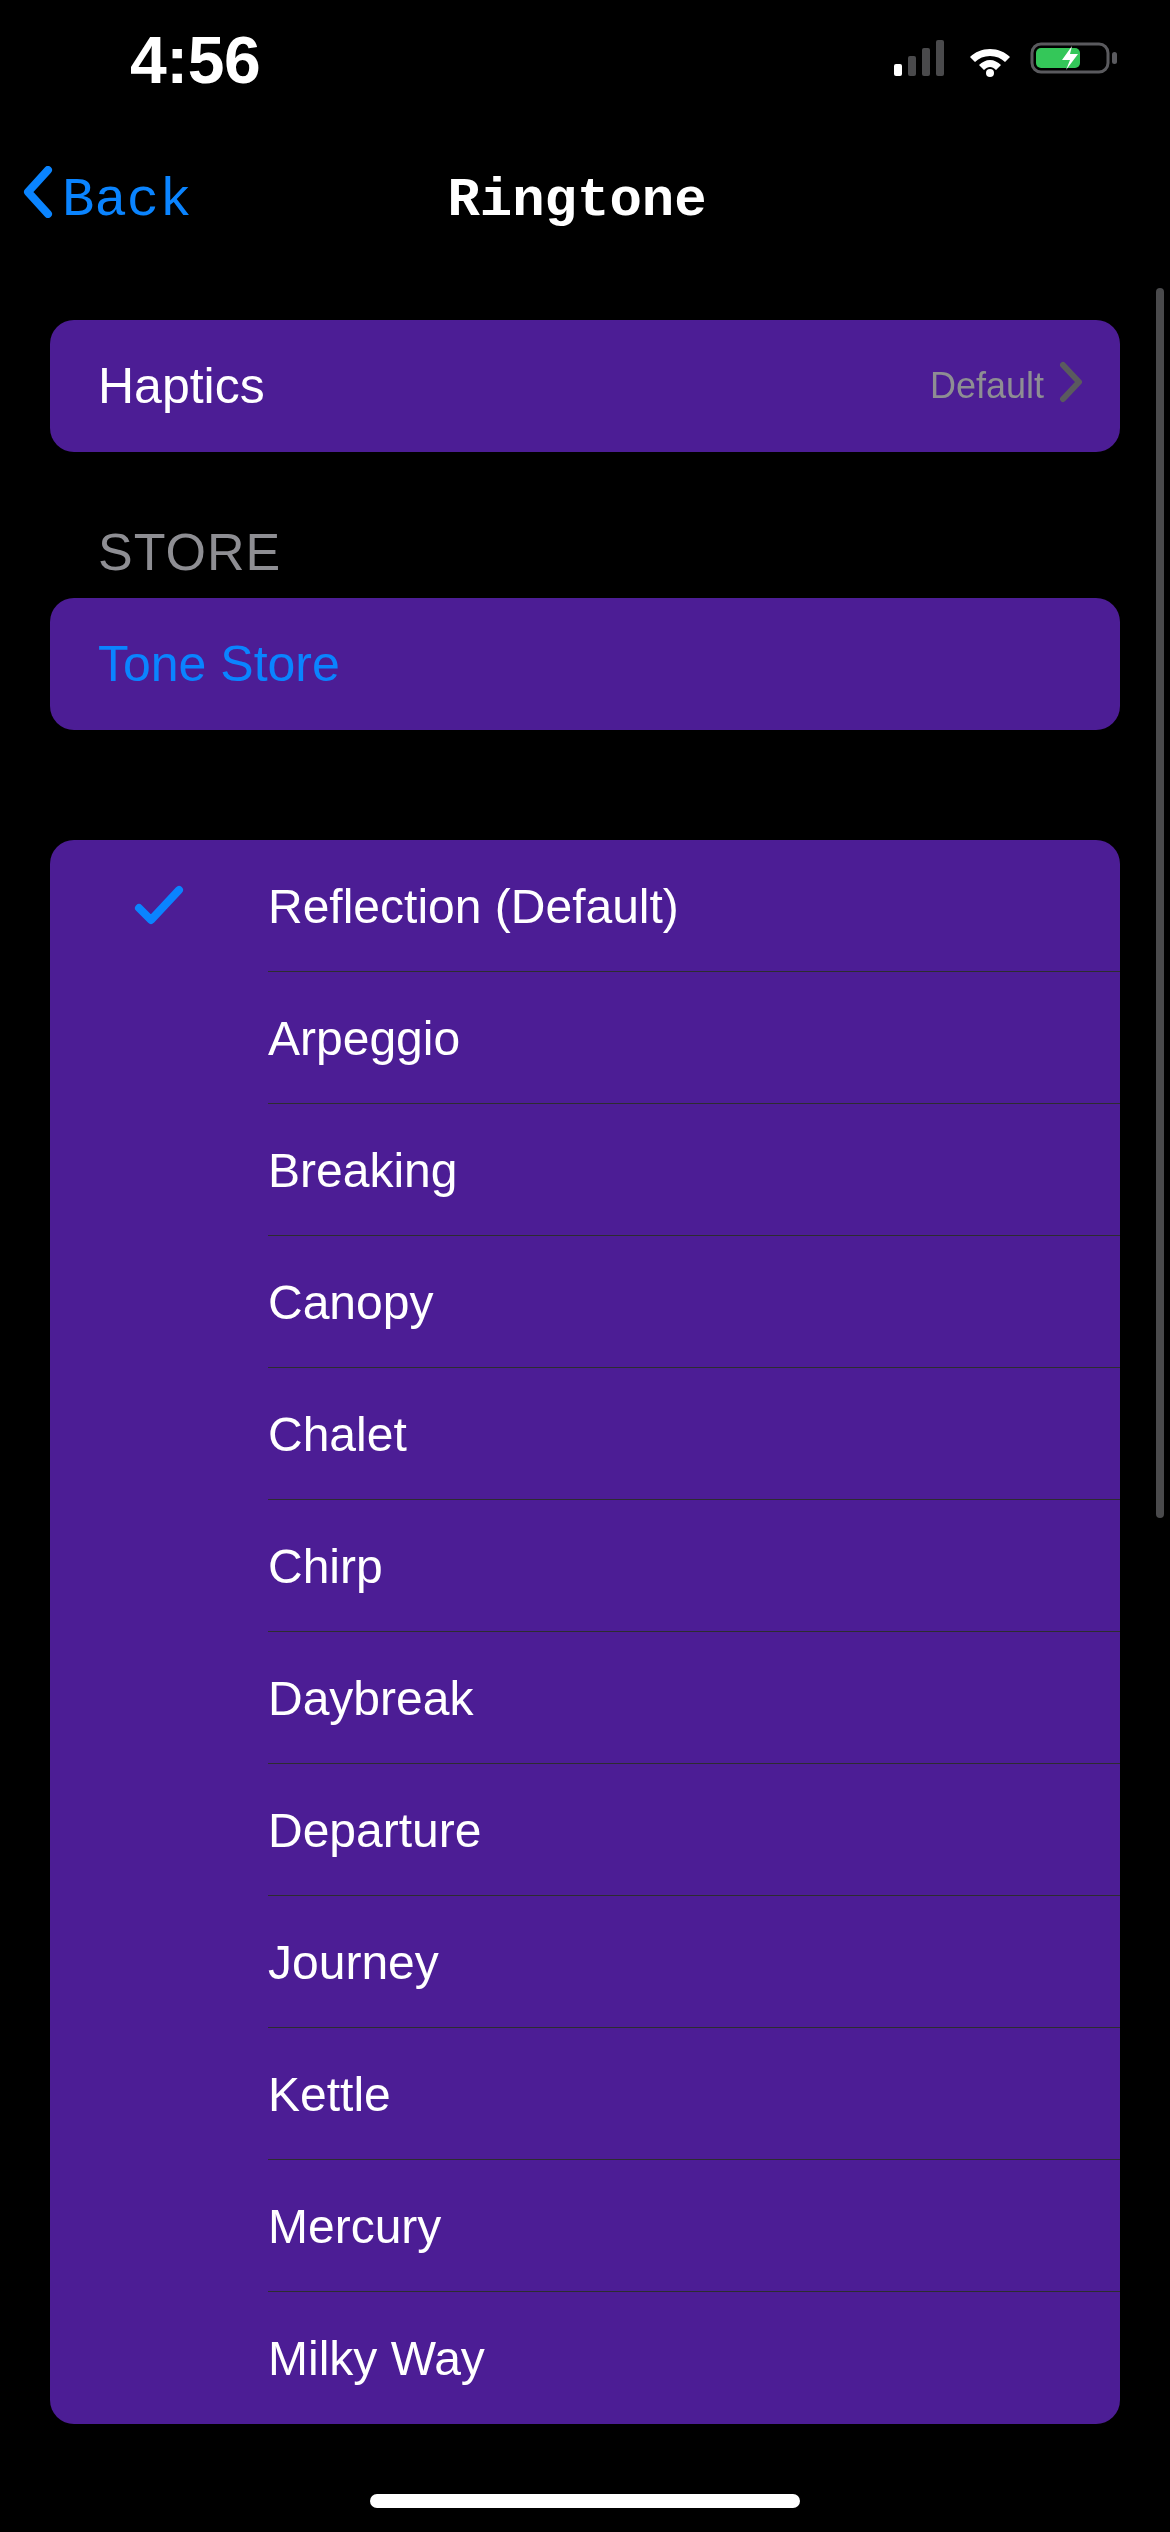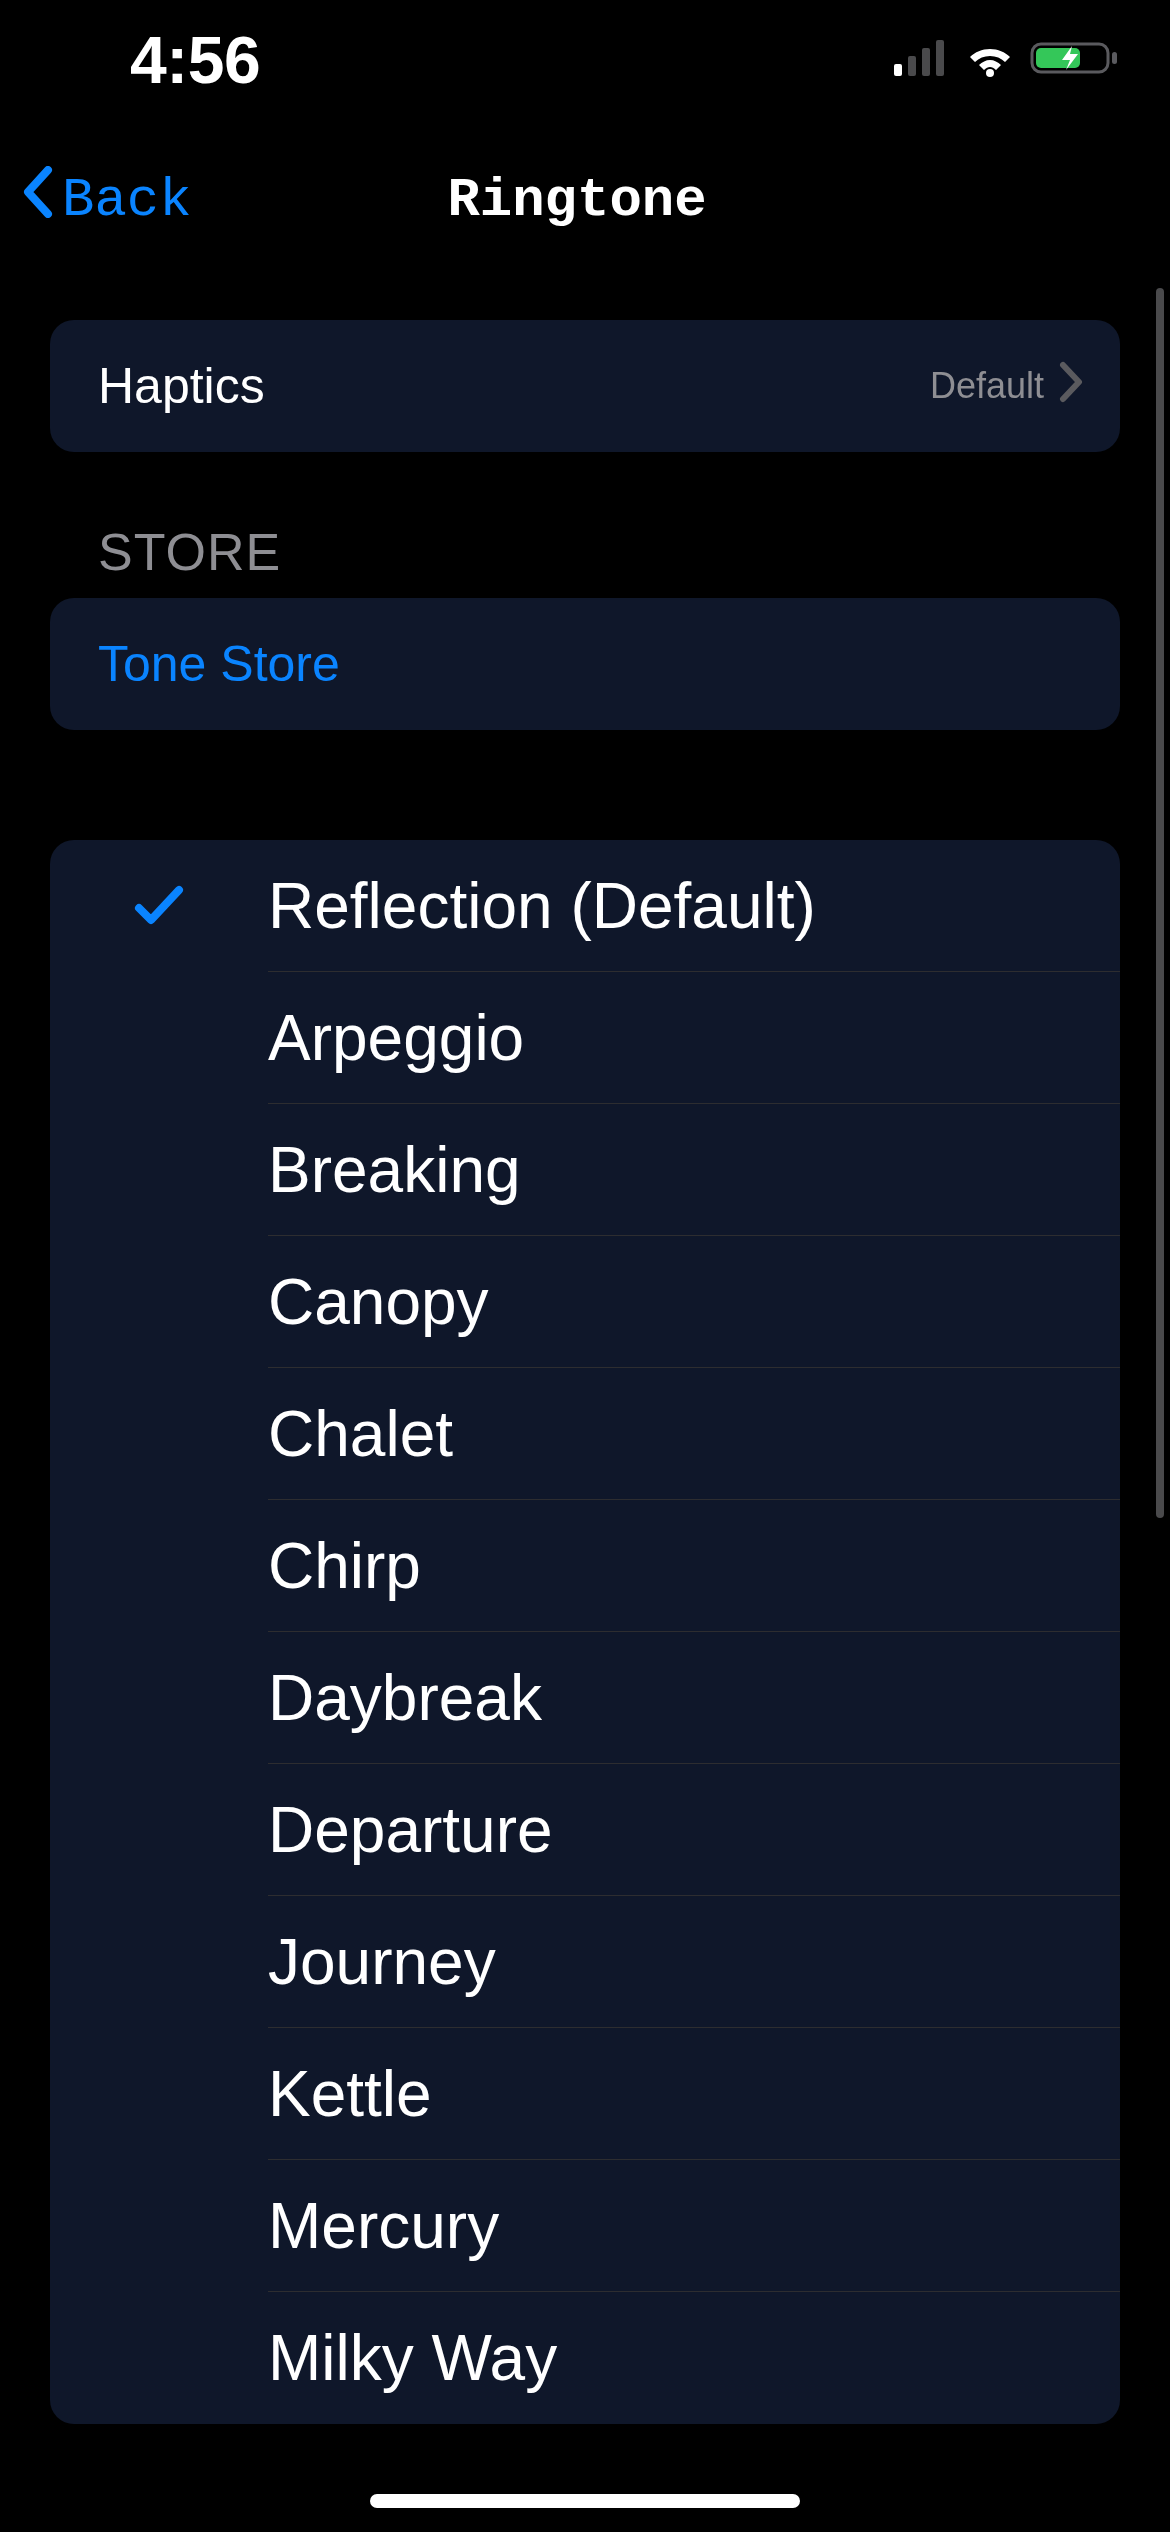--- a/index.html
+++ b/index.html
@@ -54,21 +54,21 @@
       font-weight: 600;
     }
     .content {
       position: absolute;
       top: 280px;
       left: 0; right: 0; bottom: 0;
       padding: 40px 50px 0;
       overflow: hidden;
     }
     .group {
-      background: #0f172a;
+      background: #4c1d95;
       border-radius: 24px;
       overflow: hidden;
       margin-bottom: 70px;
     }
     .group.ringtones { margin-bottom: 0; }
     .row {
       display: flex;
       align-items: center;
       min-height: 132px;
       padding: 0 36px 0 48px;
@@ -88,21 +88,21 @@
     .ringtones .row { padding-left: 0; }
     .check-col {
       width: 218px;
       display: flex;
       justify-content: center;
       align-items: center;
     }
     .ringtone-label {
       flex: 1;
       color: #fff;
-      font-size: 64px;
+      font-size: 48px;
     }
     .divider {
       position: absolute;
       left: 218px; right: 0; bottom: 0;
       height: 1px;
       background: #2d2d30;
     }
     .scroll-indicator {
       position: absolute;
       right: 6px;

